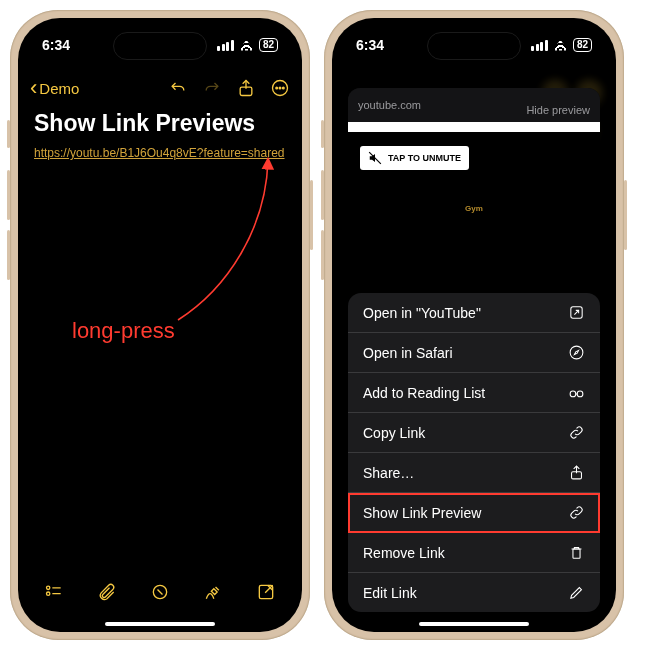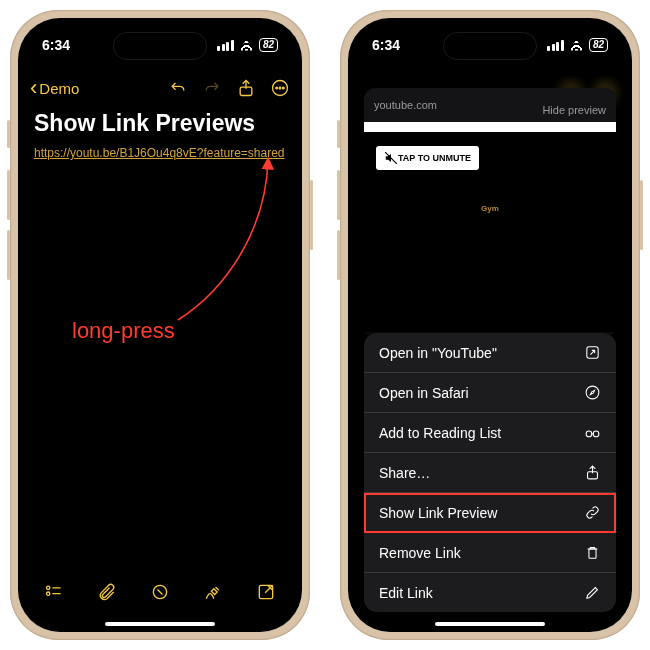--- a/index.html
+++ b/index.html
@@ -7,42 +7,42 @@
     --gold-bright:#f5c842;
     --red:#ff3b30;
     --phone-bezel:#d8c2a8;
     --phone-bg:#000;
     --menu-bg:#1c1c1e;
     --menu-sep:#3a3a3c;
     --menu-text:#fff;
     --link:#d1a33a;
   }
   html,body{margin:0;padding:0;background:#fff;font-family:-apple-system,Helvetica,Arial,sans-serif;}
-  .stage{width:650px;height:650px;display:flex;gap:14px;justify-content:space-between;align-items:flex-start;padding:10px;box-sizing:border-box;}
+  .stage{width:650px;height:650px;display:flex;gap:14px;justify-content:flex-start;align-items:flex-start;padding:10px;box-sizing:border-box;}
   .phone{
     width:300px;height:630px;border-radius:48px;
     background:var(--phone-bezel);
     padding:8px;box-sizing:border-box;position:relative;
     box-shadow:inset 0 0 2px #8a7550;
   }
   .screen{
     width:100%;height:100%;background:var(--phone-bg);border-radius:42px;
     position:relative;overflow:hidden;color:#fff;
   }
   
   .btn-l1,.btn-l2,.btn-l3,.btn-r{position:absolute;background:var(--phone-bezel);border-radius:3px;}
   .btn-l1{left:-3px;top:110px;width:3px;height:28px;}
   .btn-l2{left:-3px;top:160px;width:3px;height:50px;}
   .btn-l3{left:-3px;top:220px;width:3px;height:50px;}
   .btn-r{right:-3px;top:170px;width:3px;height:70px;}
   
   .island{position:absolute;top:14px;left:50%;transform:translateX(-50%);width:92px;height:26px;background:#000;border-radius:16px;border:1px solid #1a1a1a;}
   
   .status{position:absolute;top:14px;left:0;right:0;height:26px;display:flex;justify-content:space-between;align-items:center;padding:0 24px;font-size:14px;font-weight:600;}
-  .status-right{display:flex;align-items:center;gap:5px;font-style:italic;}
+  .status-right{display:flex;align-items:center;gap:5px;}
   .sig{display:flex;gap:1.5px;align-items:flex-end;}
   .sig i{width:3px;background:#fff;border-radius:1px;}
   .sig i:nth-child(1){height:5px}.sig i:nth-child(2){height:7px}.sig i:nth-child(3){height:9px}.sig i:nth-child(4){height:11px}
   .wifi{width:15px;height:11px;position:relative;}
   .wifi::before{content:"";position:absolute;inset:0;background:
     radial-gradient(circle at 50% 100%,#fff 2px,transparent 2px),
     radial-gradient(circle at 50% 100%,transparent 4px,#fff 4px,#fff 6px,transparent 6px),
     radial-gradient(circle at 50% 100%,transparent 8px,#fff 8px,#fff 10px,transparent 10px);
     clip-path:polygon(0 100%,50% 0,100% 100%);}
   .batt{display:flex;align-items:center;gap:2px;}
@@ -65,21 +65,21 @@
   .toolbar{position:absolute;bottom:16px;left:0;right:0;height:48px;display:flex;justify-content:space-around;align-items:center;padding:0 10px;}
   .toolbar .icn svg{stroke:var(--gold-bright);}
   .home-ind{position:absolute;bottom:6px;left:50%;transform:translateX(-50%);width:110px;height:4px;background:#fff;border-radius:3px;}
 
   
   .preview-card{position:absolute;top:70px;left:16px;right:16px;height:250px;background:#0b0b0b;border-radius:12px;overflow:hidden;box-shadow:0 6px 24px rgba(0,0,0,.6);}
   .pv-head{display:flex;justify-content:space-between;align-items:center;background:#141416;padding:6px 10px;font-size:11px;color:#9a9a9d;}
   .pv-head .hide{color:#9a9a9d;margin-top:10px;}
   .pv-bar{height:10px;background:#fff;}
   .pv-body{position:relative;height:200px;background:#000;}
-  .mute-pill{position:absolute;top:14px;left:12px;background:#fff;color:#000;border-radius:3px;padding:5px 8px;font-size:9px;font-weight:700;display:flex;align-items:center;}
+  .mute-pill{position:absolute;top:14px;left:12px;background:#fff;color:#000;border-radius:3px;padding:5px 8px;font-size:9px;font-weight:700;display:flex;align-items:center;gap:6px;}
   .mute-pill svg{width:14px;height:14px;}
   .vid-label{position:absolute;top:72px;left:50%;transform:translateX(-50%);color:#b38a2c;font-size:8px;font-weight:700;}
   
   .menu{position:absolute;left:16px;right:16px;bottom:20px;background:var(--menu-bg);border-radius:13px;overflow:hidden;}
   .mi{display:flex;justify-content:space-between;align-items:center;padding:11px 15px;color:var(--menu-text);font-size:14px;border-bottom:1px solid var(--menu-sep);}
   .mi:last-child{border-bottom:none;}
   .mi .micn{width:17px;height:17px;display:flex;align-items:center;justify-content:center;}
   .mi .micn svg{width:17px;height:17px;stroke:#fff;fill:none;stroke-width:1.5;}
   .mi.hl{outline:2px solid var(--red);outline-offset:-2px;}
 
@@ -257,20 +257,29 @@
           <span>Add to Reading List</span>
           <span class="micn">
               <svg viewBox="0 0 24 24">
                 <circle cx="7" cy="14" r="4"></circle>
                 <circle cx="17" cy="14" r="4"></circle>
                 <path d="M11 14h2"></path>
               </svg>
             </span>
         </div>
         <div class="mi">
+          <span>Copy Link</span>
+          <span class="micn">
+              <svg viewBox="0 0 24 24">
+                <path d="M10 14a4 4 0 005.7 0l3-3a4 4 0 00-5.7-5.7l-1 1"></path>
+                <path d="M14 10a4 4 0 00-5.7 0l-3 3a4 4 0 005.7 5.7l1-1"></path>
+              </svg>
+            </span>
+        </div>
+        <div class="mi">
           <span>Share…</span>
           <span class="micn">
               <svg viewBox="0 0 24 24">
                 <path d="M12 3v10"></path>
                 <path d="M8 7l4-4 4 4"></path>
                 <rect x="5" y="11" width="14" height="10" rx="2"></rect>
               </svg>
             </span>
         </div>
         <div class="mi hl">

